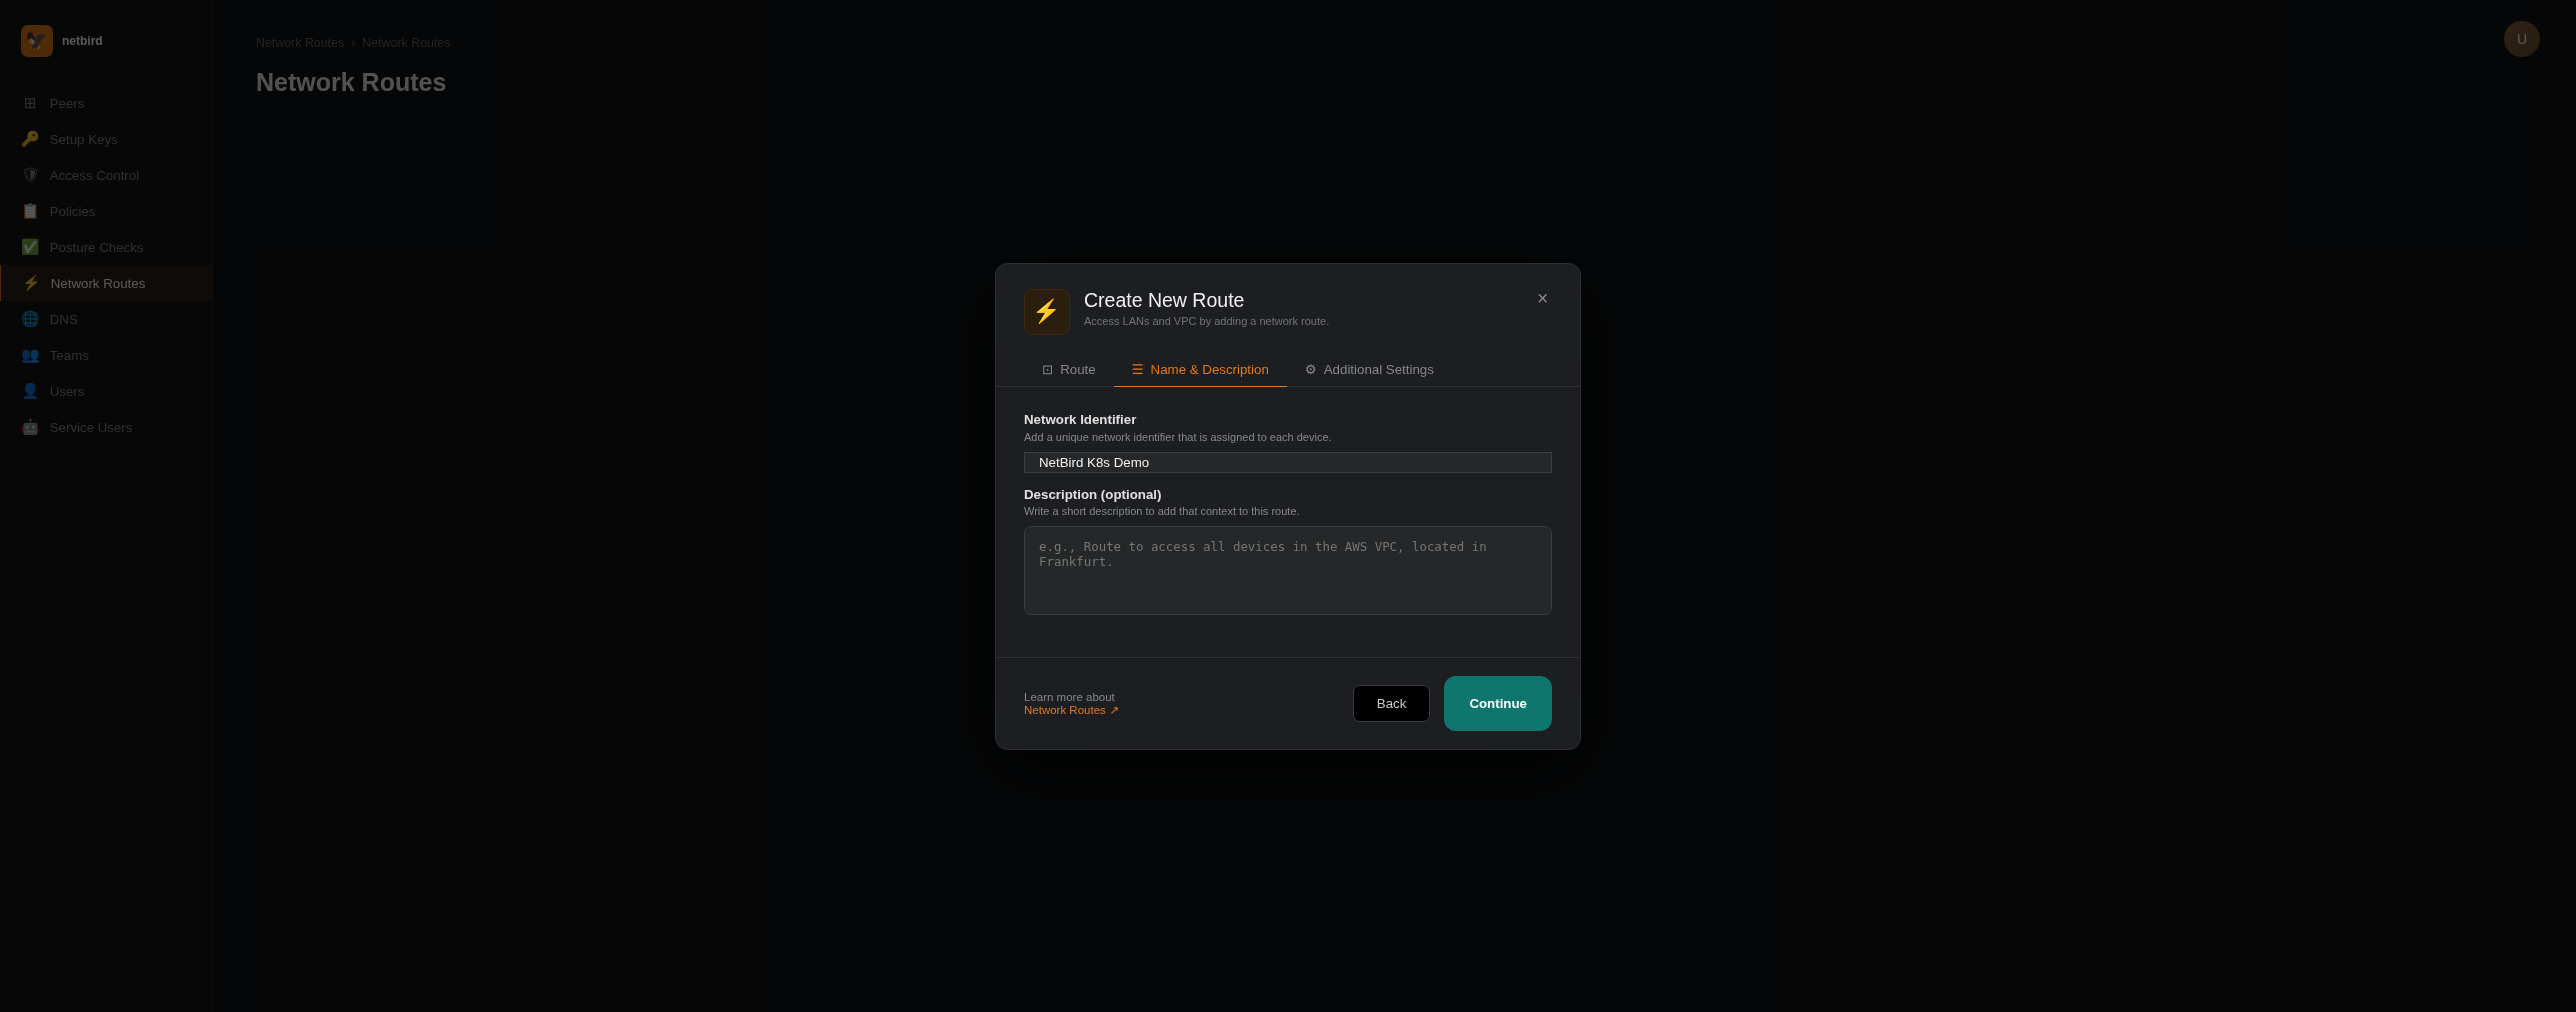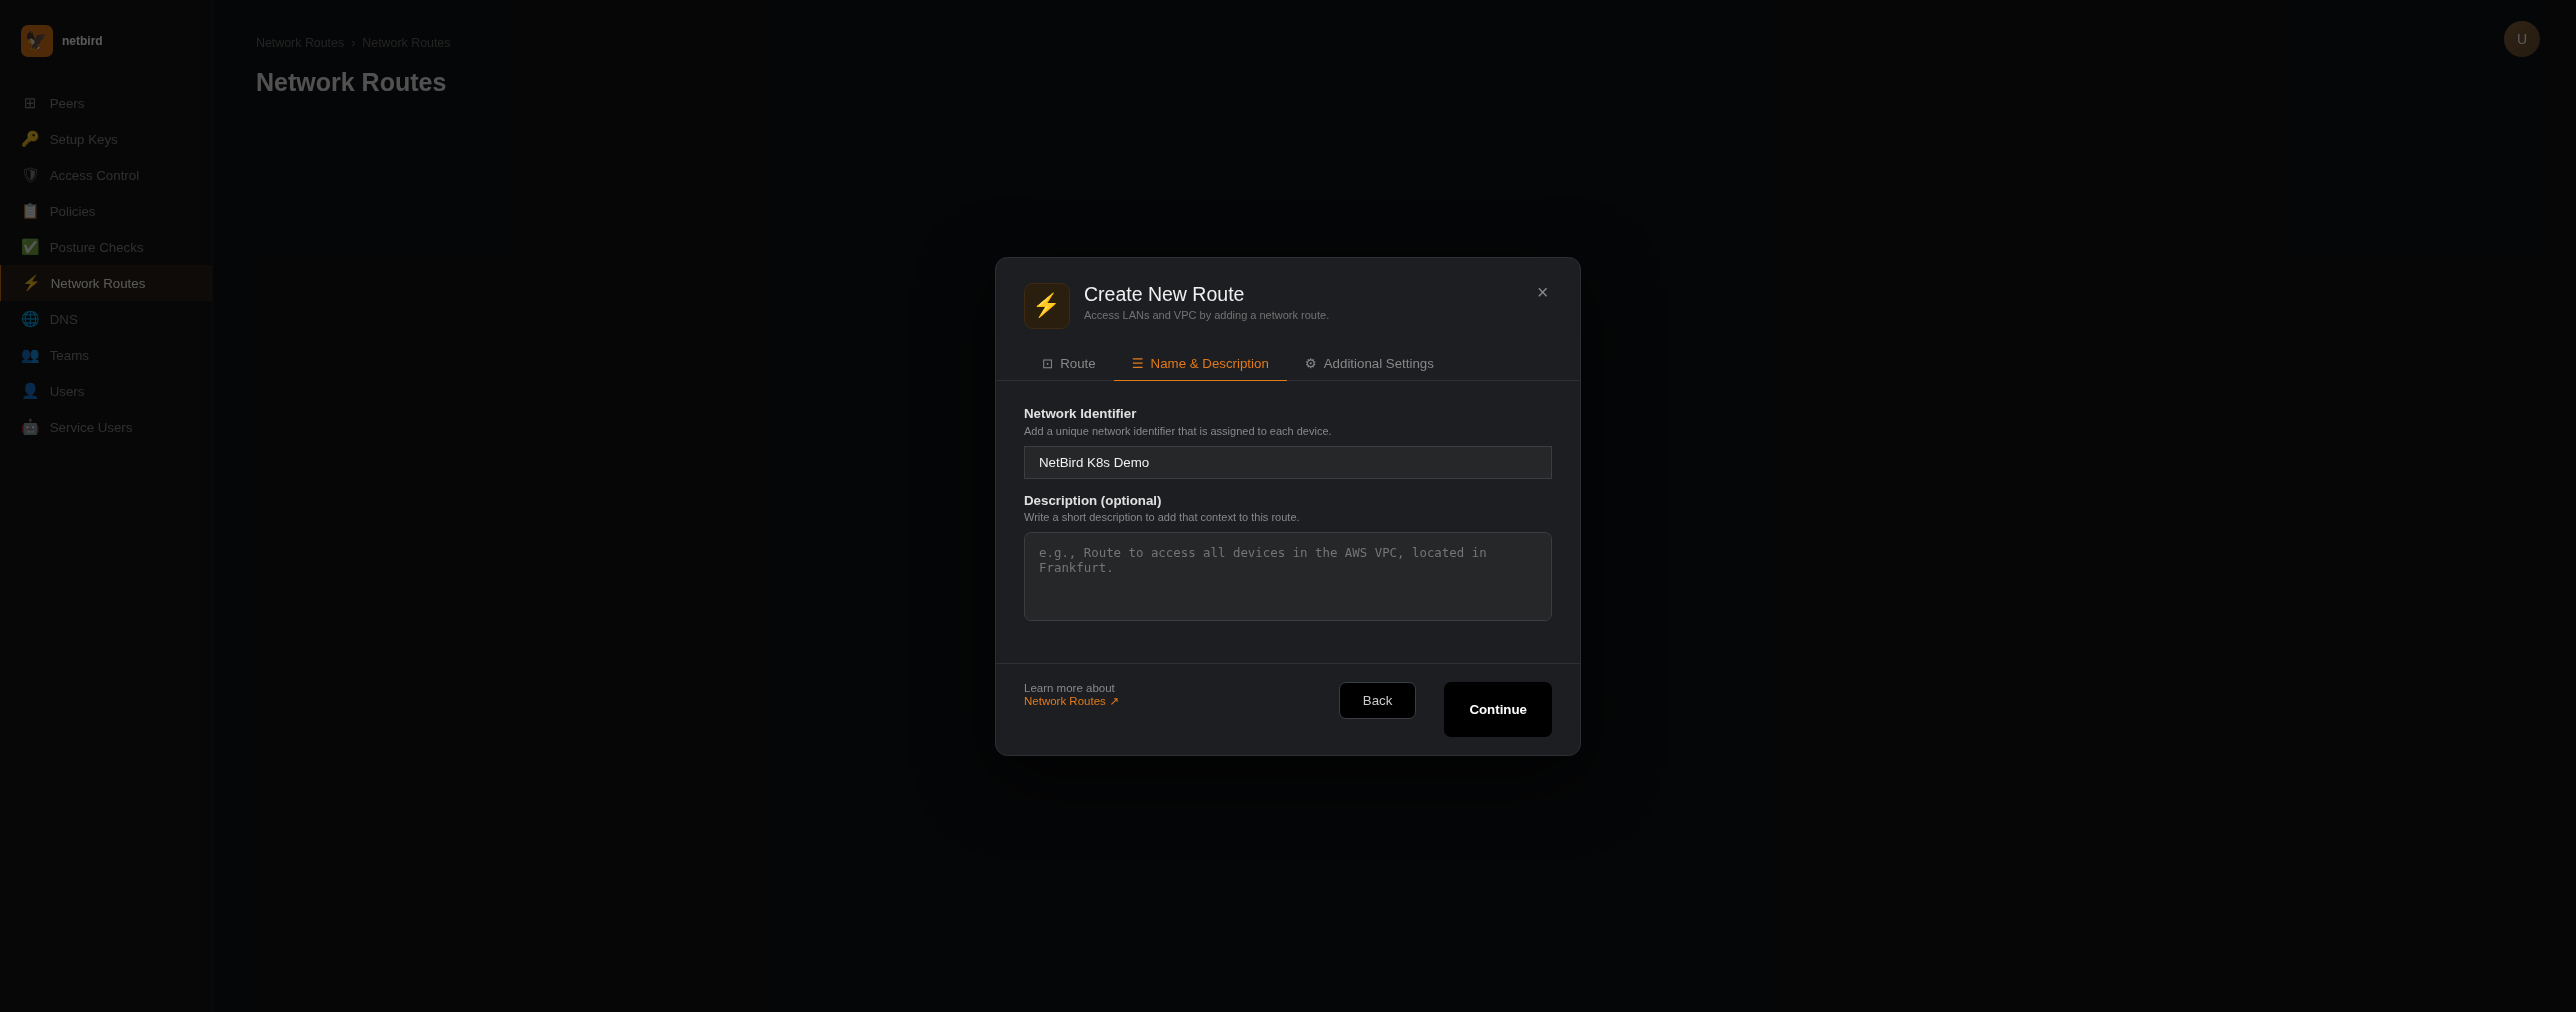--- a/index.html
+++ b/index.html
@@ -203,21 +203,21 @@
       color: #888;
       font-size: 11px;
       margin-bottom: 9px;
     }
 
     .field-input {
       width: 100%;
       background: #252729;
       border: 0.9px solid #3a3d42;
       border-radius: 0;
-      padding: 8px 14px;
+      padding: 2px 14px;
       color: #f0f0f0;
       font-size: 13.3px;
       outline: none;
     }
 
     .field-textarea {
       width: 100%;
       height: 89px;
       background: #252729;
       border: 0.9px solid #3a3d42;
@@ -225,24 +225,24 @@
       padding: 11.5px 14px;
       color: #888;
       font-size: 12.4px;
       outline: none;
       resize: none;
     }
 
     
     .modal-footer {
       display: flex;
-      align-items: flex-start;
+      align-items: center;
       padding: 18px 28px;
       border-top: 0.9px solid #2e3035;
-      gap: 28px;
+      gap: 14px;
     }
 
     .footer-learn {
       flex: 1;
       color: #888;
       font-size: 11.5px;
     }
 
     .footer-link {
       color: #e07a1a;
@@ -258,24 +258,24 @@
       background: #000000;
       border: 0.9px solid #3a3d42;
       color: #ccc;
       border-radius: 7px;
       padding: 9.8px 23px;
       font-size: 13.3px;
       cursor: pointer;
     }
 
     .btn-continue {
-      background: #000000;
+      background: #0f766e;
       border: none;
       color: #fff;
-      border-radius: 7px;
+      border-radius: 12px;
       padding: 20px 25px;
       font-size: 13.3px;
       font-weight: 600;
       cursor: pointer;
     }
 
     
     .top-right-avatar {
       position: absolute;
       right: 36px; top: 21px;

